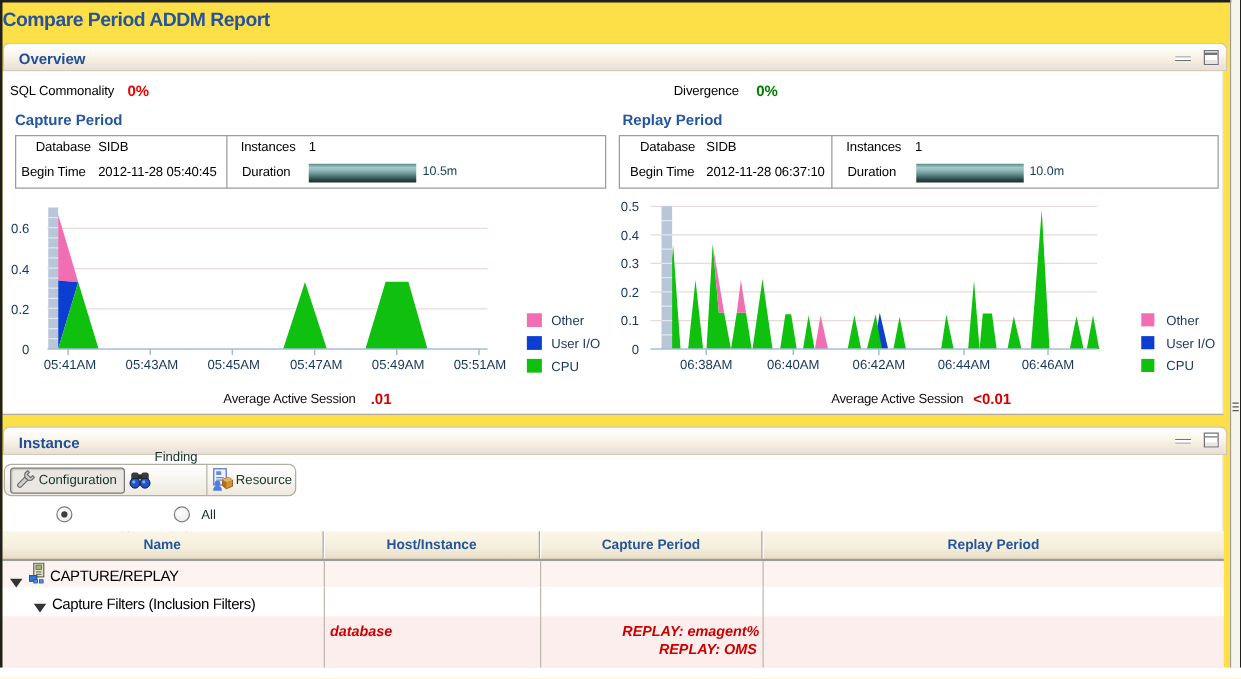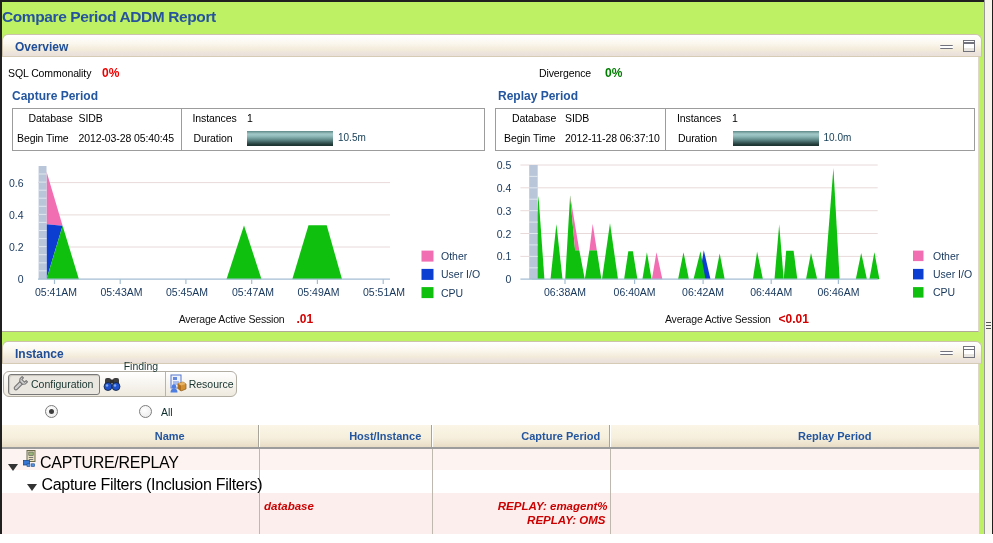--- a/index.html
+++ b/index.html
@@ -1,42 +1,42 @@
 <!DOCTYPE html>
 <html><head>
 <meta charset="utf-8">
 <style>
 html,body{margin:0;padding:0;}
 body{width:993px;height:543px;overflow:hidden;background:#fff;font-family:"Liberation Sans",sans-serif;}
-#page{position:relative;width:993px;height:534px;overflow:hidden;background:#bef264;}
+#page{position:relative;width:993px;height:534px;overflow:hidden;background:#fde047;}
 .abs{position:absolute;}
 .title{position:absolute;left:2px;top:8px;font-size:15.5px;font-weight:bold;color:#26539c;letter-spacing:-0.4px;}
 .phead{position:absolute;left:2px;width:980px;height:23px;border:1px solid #cdc3ac;border-bottom:1px solid #d6cbb4;border-radius:6px 6px 0 0;background:linear-gradient(to bottom,#ffffff 0%,#fbf7ee 40%,#f3ebda 70%,#ece3dd 88%,#e9e0da 100%);box-sizing:border-box;text-align:right;}
 .phead .ptxt{position:absolute;left:12px;top:5px;font-size:12px;font-weight:bold;color:#204e98;}
 .minbar{position:absolute;width:12.5px;height:1.5px;background:#fdfdfd;border-top:1.3px solid #72727c;border-bottom:1.3px solid #72727c;border-radius:1px;}
 .winico{position:absolute;width:10.5px;height:10px;background:#fff;border:1.4px solid #72727c;}
 .winico::before{content:"";position:absolute;left:0;top:1.6px;width:100%;height:1.6px;background:#72727c;}
 .winico::after{content:"";position:absolute;left:0;bottom:0;width:100%;height:3px;background:#e9e5e1;}
 .lbl{font-size:10.5px;color:#000;letter-spacing:-0.1px;}
 .blue-h{font-size:12px;font-weight:bold;color:#2456a0;}
 .itab{position:absolute;border:1px solid #9c9c9c;background:#fff;box-sizing:border-box;}
 .itxt{position:absolute;font-size:10.5px;color:#000;white-space:nowrap;letter-spacing:-0.1px;}
 .durbar{position:absolute;width:86px;height:15px;background:linear-gradient(to bottom,#5d8887 0%,#a2c8c8 20%,#92bbbb 34%,#76a0a0 48%,#547c7b 64%,#375755 78%,#223c3a 90%,#1c3230 100%);}
 .durtxt{position:absolute;font-size:10px;color:#123c55;}
 .avgl{position:absolute;font-size:10.5px;color:#111;letter-spacing:-0.2px;}
 .avgv{position:absolute;font-size:12px;font-weight:bold;color:#d40000;}
 .ticklbl{font-size:10.5px;fill:#16365c;}
 .toolwrap{position:absolute;left:3px;top:371px;width:234px;height:26px;border:1px solid #b3aea4;border-radius:6px;background:linear-gradient(to bottom,#ffffff,#efeadf);box-sizing:border-box;}
 .radlbl{position:absolute;font-size:10.5px;color:#0f2d2d;}
 .th{position:absolute;top:425px;height:23px;background:linear-gradient(to bottom,#faf5e6 0%,#f6efdd 55%,#ece2cc 85%,#e5dac2 100%);box-sizing:border-box;border-right:1px solid #a9a49a;}
-.thx{font-size:11px;font-weight:bold;color:#2456a0;text-align:center;width:100%;position:absolute;top:5px;margin-left:40px;}
+.thx{font-size:11px;font-weight:bold;color:#2456a0;text-align:center;width:100%;position:absolute;top:5px;}
 .row{position:absolute;left:2px;width:977px;box-sizing:border-box;}
 .cellline{position:absolute;top:0;bottom:0;width:1px;background:#beb8ae;}
 .tretri{display:inline-block;width:0;height:0;border-left:5.2px solid transparent;border-right:5.2px solid transparent;border-top:7px solid #333333;}
-.rtxt{font-size:16px;color:#000;letter-spacing:-0.3px;}
+.rtxt{font-size:12px;color:#000;letter-spacing:-0.3px;}
 .redit{position:absolute;font-size:11.5px;font-weight:bold;font-style:italic;color:#cc0000;}
 </style>
 </head>
 <body>
 <div id="page">
   <div class="title">Compare Period ADDM Report</div>
 
   <div class="phead" style="top:34px;">
     <div class="ptxt">Overview</div>
     <div class="minbar" style="left:937px;top:10px;"></div>
@@ -50,21 +50,21 @@
   <div class="abs" style="left:605px;top:66px;font-size:12px;font-weight:bold;color:#007d00;">0%</div>
 
   <div class="abs blue-h" style="left:12px;top:89px;">Capture Period</div>
   <div class="abs blue-h" style="left:498px;top:89px;">Replay Period</div>
 
   <div class="itab" style="left:11.5px;top:108px;width:473px;height:43px;"></div>
   <div class="abs" style="left:180.5px;top:108px;width:1px;height:43px;background:#9c9c9c;"></div>
   <div class="itxt" style="left:28.5px;top:112px;">Database</div>
   <div class="itxt" style="left:78.5px;top:112px;">SIDB</div>
   <div class="itxt" style="left:17px;top:132px;">Begin Time</div>
-  <div class="itxt" style="left:78.5px;top:132px;">2012-03-28 05:40:45</div>
+  <div class="itxt" style="left:78.5px;top:132px;">2012-11-28 05:40:45</div>
   <div class="itxt" style="left:192.5px;top:112px;">Instances</div>
   <div class="itxt" style="left:247px;top:112px;">1</div>
   <div class="itxt" style="left:193.5px;top:132px;">Duration</div>
   <div class="durbar" style="left:246.5px;top:131px;"></div>
   <div class="durtxt" style="left:338px;top:132px;">10.5m</div>
 
   <div class="itab" style="left:495px;top:108px;width:480px;height:43px;"></div>
   <div class="abs" style="left:665px;top:108px;width:1px;height:43px;background:#9c9c9c;"></div>
   <div class="itxt" style="left:512px;top:112px;">Database</div>
   <div class="itxt" style="left:565px;top:112px;">SIDB</div>

